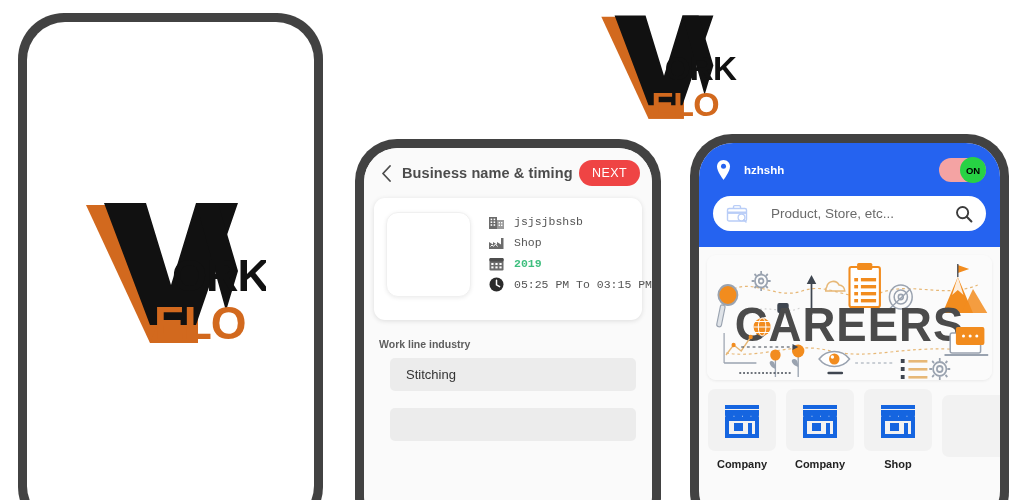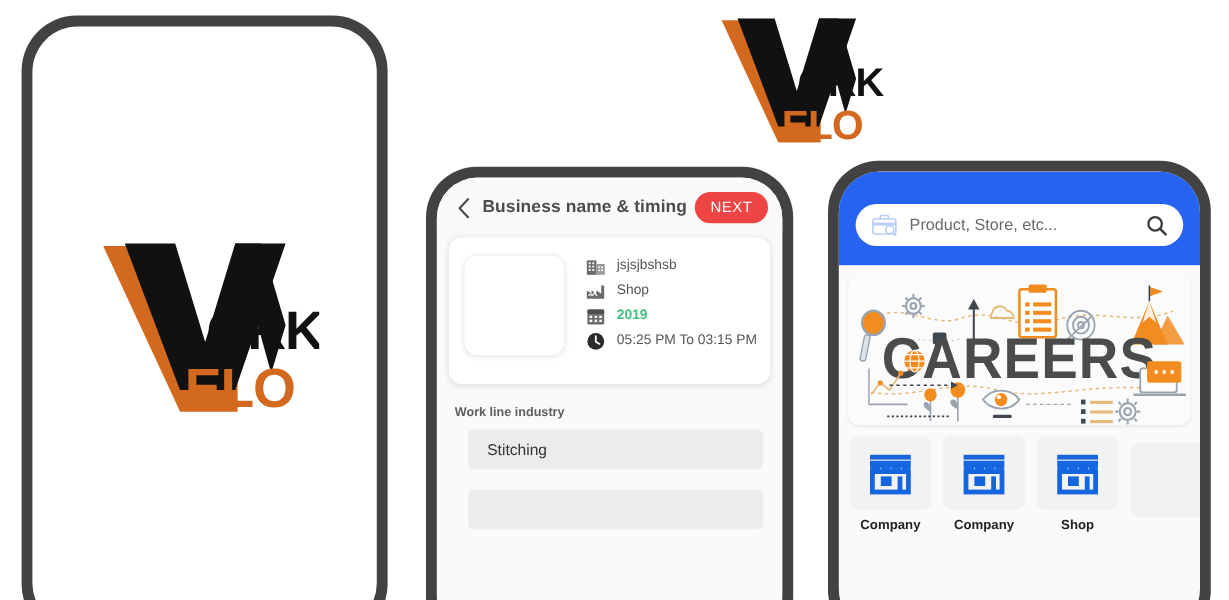--- a/index.html
+++ b/index.html
@@ -30,21 +30,21 @@
   .back-chevron { width: 20px; height: 20px; flex: 0 0 auto; display: flex; align-items: center; justify-content: center; }
   .back-chevron svg { width: 11px; height: 17px; }
   .mid-title { flex: 1 1 auto; font-size: 14.5px; font-weight: bold; color: #4c4c4c; margin-left: 6px; letter-spacing: .1px; }
   .next-btn { flex: 0 0 auto; background: #ef4444; color: #fff; font-size: 12.5px; font-weight: normal;
               padding: 6px 13px; border-radius: 14px; border: none; letter-spacing: .4px; }
 
   .biz-card { margin: 4px 10px 0 10px; background: #fff; border-radius: 11px;
               box-shadow: 0 1px 5px rgba(0,0,0,.12); padding: 12px; display: flex; height: 122px; }
   .biz-thumb { width: 85px; height: 85px; background: #fff; border: 1px solid #f0f0f0; border-radius: 12px;
                box-shadow: 0 1px 4px rgba(0,0,0,.08); flex: 0 0 auto; margin-top: 2px; }
-  .biz-info { flex: 1 1 auto; margin-left: 17px; padding-top: 1px; }
+  .biz-info { flex: 1 1 auto; margin-left: 17px; padding-top: 1px; font-family: Liberation Mono, monospace; }
   .biz-row { display: flex; align-items: center; height: 20px; margin-bottom: 1px; }
   .biz-ico { width: 17px; height: 17px; flex: 0 0 auto; margin-right: 9px; display: flex; align-items: center; justify-content: center; }
   .biz-ico svg { width: 100%; height: 100%; }
   .biz-txt { font-size: 11.5px; color: #555; white-space: nowrap; }
   .biz-txt.year { color: #3fbf7f; font-weight: bold; }
 
   .section-label { margin: 18px 0 8px 15px; font-size: 10.5px; font-weight: bold; color: #5e5e5e; }
   .ind-list { padding: 0 16px 0 26px; }
   .ind-item { background: #ececec; border-radius: 5px; height: 33px; display: flex; align-items: center;
               padding-left: 16px; font-size: 13px; color: #333; margin-bottom: 17px; }
@@ -54,21 +54,21 @@
   #phone-right .phone-screen { background: #fafafa; }
   .blue-head { background: #2563F0; padding: 14px 14px 16px 14px; }
   .head-row { display: flex; align-items: center; height: 26px; }
   .pin-ico { width: 17px; height: 22px; flex: 0 0 auto; margin-left: 2px; }
   .loc-name { color: #fff; font-size: 11.5px; font-weight: bold; margin-left: 12px; flex: 1 1 auto; }
   .toggle { width: 47px; height: 24px; background: #F4A3A3; border-radius: 13px; position: relative; flex: 0 0 auto; }
   .toggle .knob { position: absolute; right: 0; top: -1px; width: 26px; height: 26px; border-radius: 50%;
                   background: #27D244; color: #000; font-size: 9.5px; font-weight: bold;
                   display: flex; align-items: center; justify-content: center; }
   .search-bar { margin-top: 13px; background: #fff; border-radius: 19px; height: 35px;
-                display: flex; align-items: center; padding: 0 13px; }
+                display: flex; align-items: center; padding: 0 13px; gap: 13px; }
   .brief-ico { width: 22px; height: 19px; flex: 0 0 auto; }
   .search-ph { flex: 1 1 auto; margin-left: 10px; font-size: 13.5px; color: #6a6a6a; white-space: nowrap; }
   .mag-ico { width: 18px; height: 18px; flex: 0 0 auto; }
 
   .banner-wrap { padding: 8px 8px 0 8px; }
   .banner { position: relative; width: 100%; height: 125px; background: #fbfbfb; border-radius: 9px;
             overflow: hidden; box-shadow: 0 1px 3px rgba(0,0,0,.07); }
   .banner svg { position: absolute; inset: 0; width: 100%; height: 100%; }
 
   .cat-row { display: flex; padding: 9px 0 0 9px; gap: 10px; align-items: center; }
@@ -207,20 +207,32 @@
         <div class="ind-item"></div>
       </div>
 
     </div>
   </div>
 
   <div class="phone" id="phone-right">
     <div class="phone-screen">
 
       <div class="blue-head">
+        <div class="head-row">
+          <span class="pin-ico">
+            <svg viewBox="0 0 17 22">
+                <path d="M8.5,1 C4.9,1 2,3.9 2,7.5 C2,12.4 8.5,21 8.5,21 C8.5,21 15,12.4 15,7.5 C15,3.9 12.1,1 8.5,1 Z" fill="#fff"></path>
+                <circle cx="8.5" cy="7.3" r="2.5" fill="#2563F0"></circle>
+              </svg>
+          </span>
+          <span class="loc-name">hzhshh</span>
+          <div class="toggle">
+            <div class="knob">ON</div>
+          </div>
+        </div>
 
         <div class="search-bar">
           <span class="brief-ico">
             <svg viewBox="0 0 22 19">
                 <rect x="1.5" y="4.5" width="19" height="12.5" rx="1.6" fill="#fff" stroke="#b9cdf7" stroke-width="1.4"></rect>
                 <path d="M7.5,4.5 L7.5,2.8 C7.5,2.1 8,1.6 8.7,1.6 L13.3,1.6 C14,1.6 14.5,2.1 14.5,2.8 L14.5,4.5" fill="none" stroke="#b9cdf7" stroke-width="1.4"></path>
                 <rect x="1.5" y="7.5" width="19" height="2.4" fill="#b9cdf7"></rect>
                 <circle cx="15.5" cy="13.5" r="3.4" fill="#fff" stroke="#b9cdf7" stroke-width="1.3"></circle>
                 <path d="M17.8,15.8 L20,18" stroke="#b9cdf7" stroke-width="1.5" stroke-linecap="round"></path>
               </svg>

